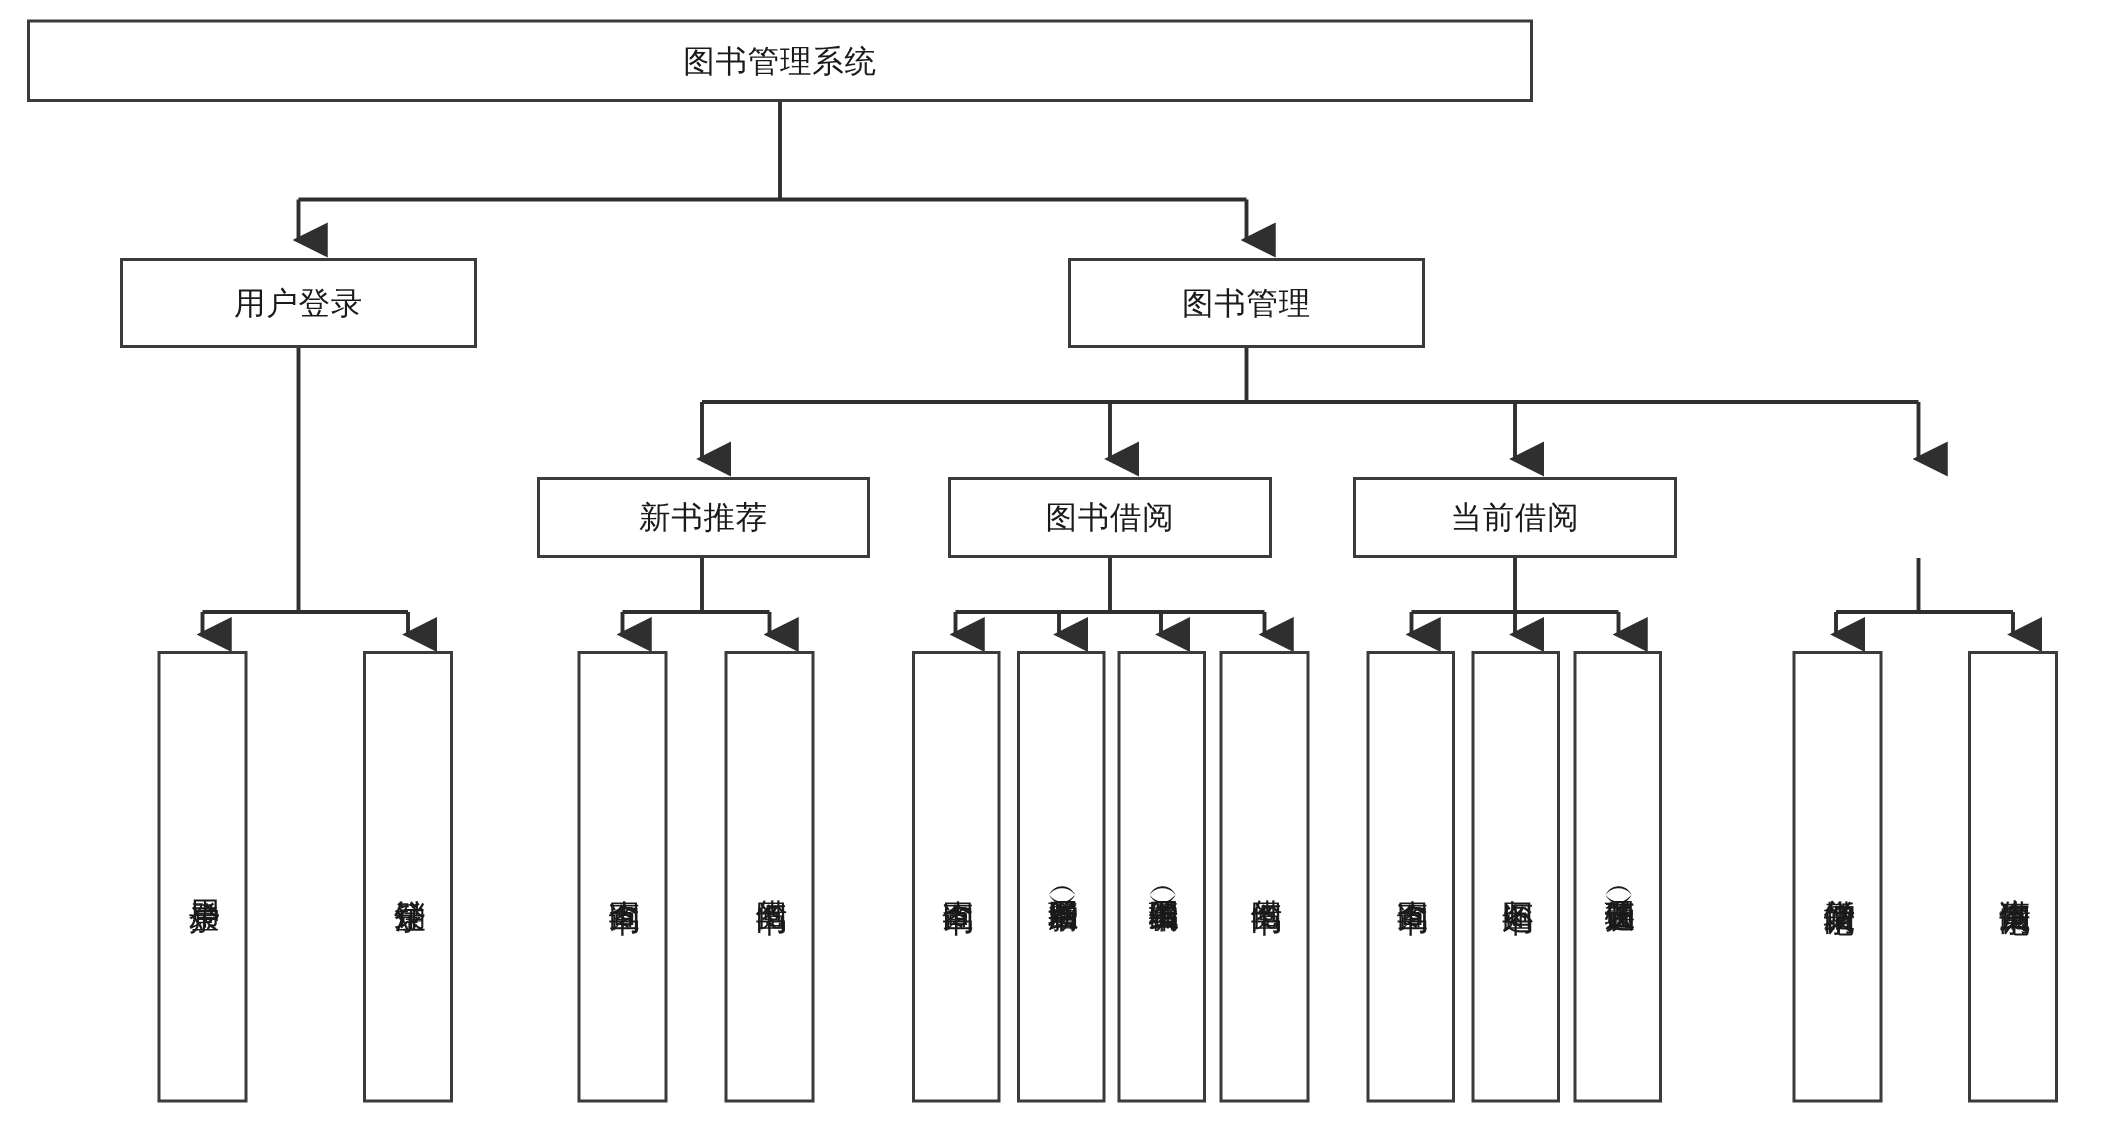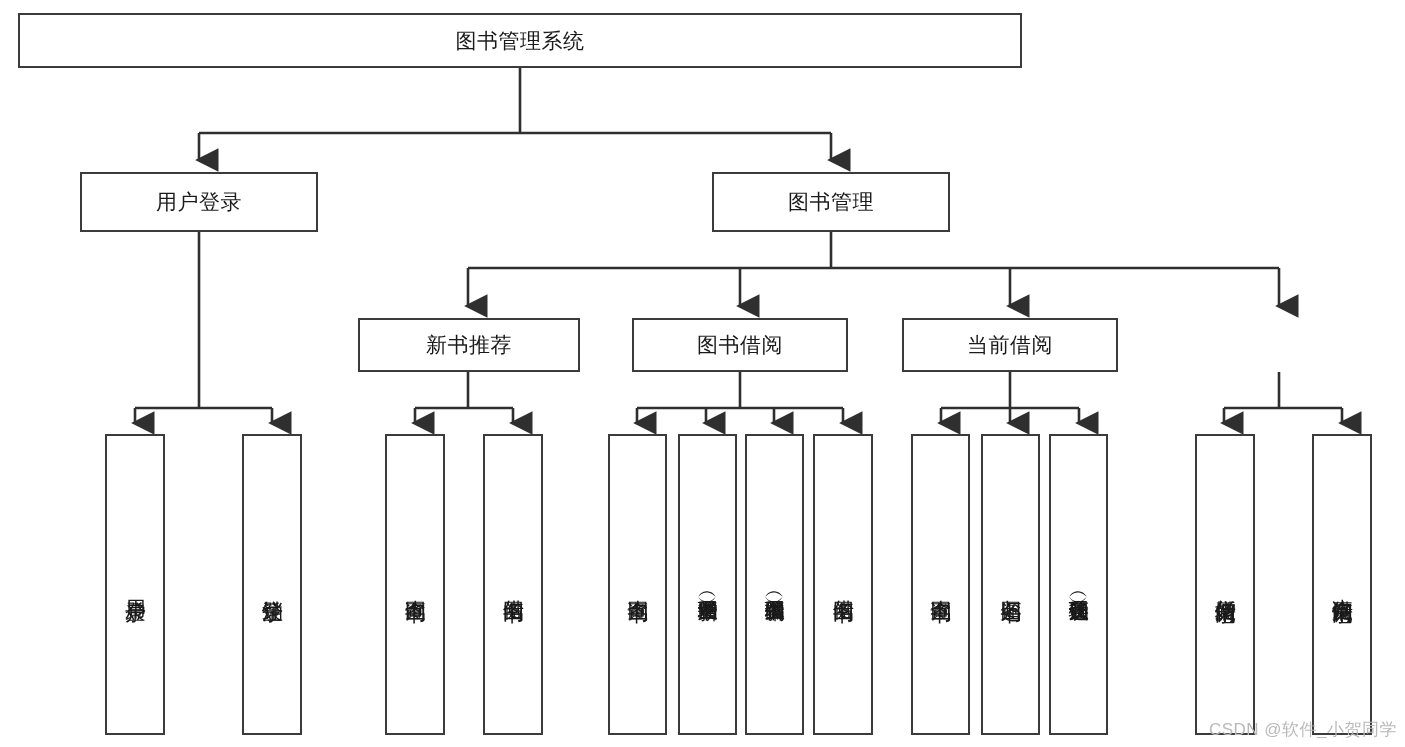--- a/index.html
+++ b/index.html
@@ -140,14 +140,13 @@
   <div class="node-box node-v tight" style="left:745px; top:434px; width:59px; height:301px;">编辑图书（管理员）</div>
   <div class="node-box node-v" style="left:813px; top:434px; width:60px; height:301px;">借阅图书</div>
 
   <div class="node-box node-v" style="left:911px; top:434px; width:59px; height:301px;">查询图书</div>
   <div class="node-box node-v" style="left:981px; top:434px; width:59px; height:301px;">归还图书</div>
   <div class="node-box node-v tight" style="left:1049px; top:434px; width:59px; height:301px;">确认归还（管理员）</div>
 
   <div class="node-box node-v" style="left:1195px; top:434px; width:60px; height:301px;">新增借阅记录</div>
   <div class="node-box node-v" style="left:1312px; top:434px; width:60px; height:301px;">查询借阅记录</div>
 
-  <div id="watermark">CSDN @软件_小贺同学</div>
 </div>
 
 </body></html>

